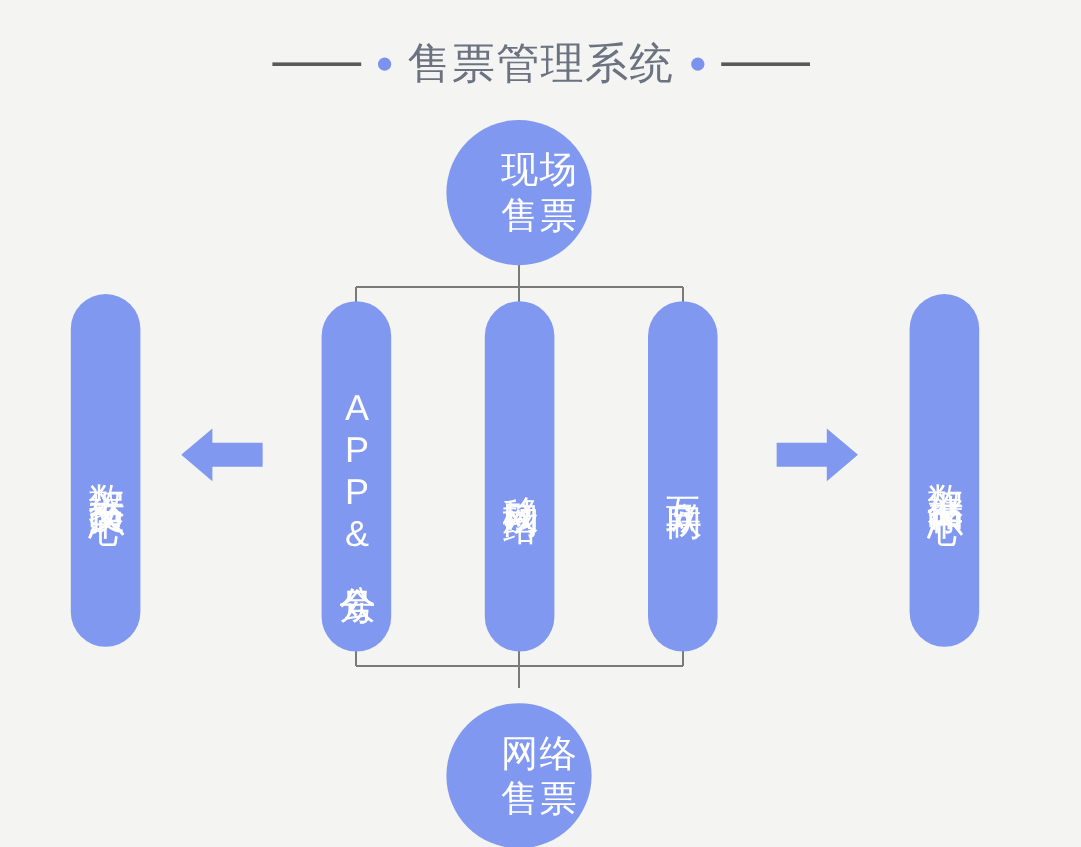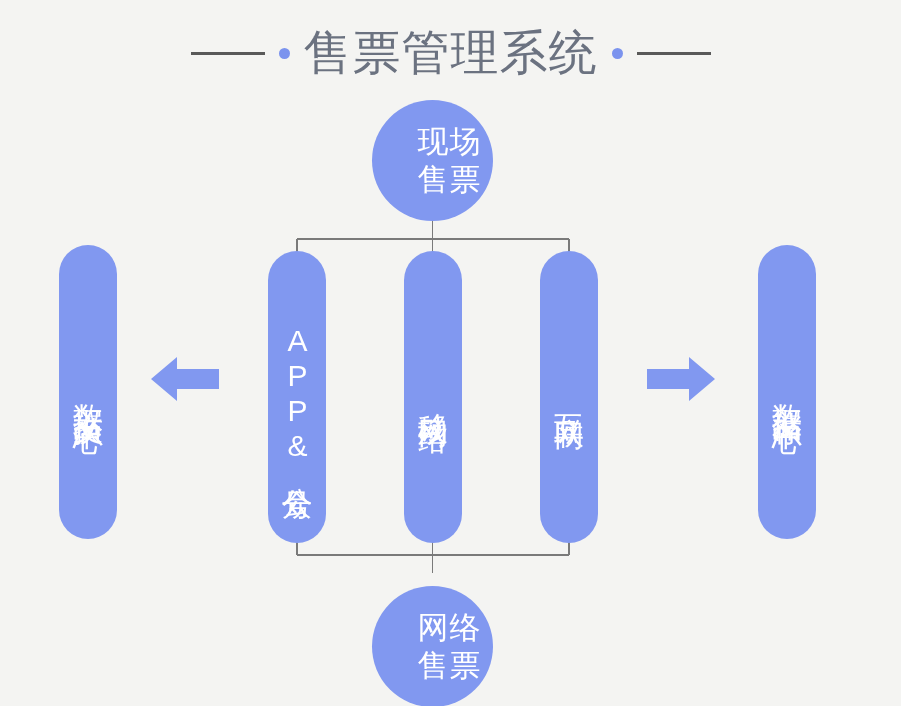--- a/index.html
+++ b/index.html
@@ -36,21 +36,21 @@
     height: 3px;
     background: #595959;
   }
   .title-dot {
     width: 11px;
     height: 11px;
     border-radius: 50%;
     background: #7b93ee;
   }
   #page-title {
-    font-size: 48px;
+    font-size: 36px;
     line-height: 1;
     color: #6b7280;
     letter-spacing: 1px;
     white-space: nowrap;
   }
 
   
   #connectors {
     position: absolute;
     left: 0;

